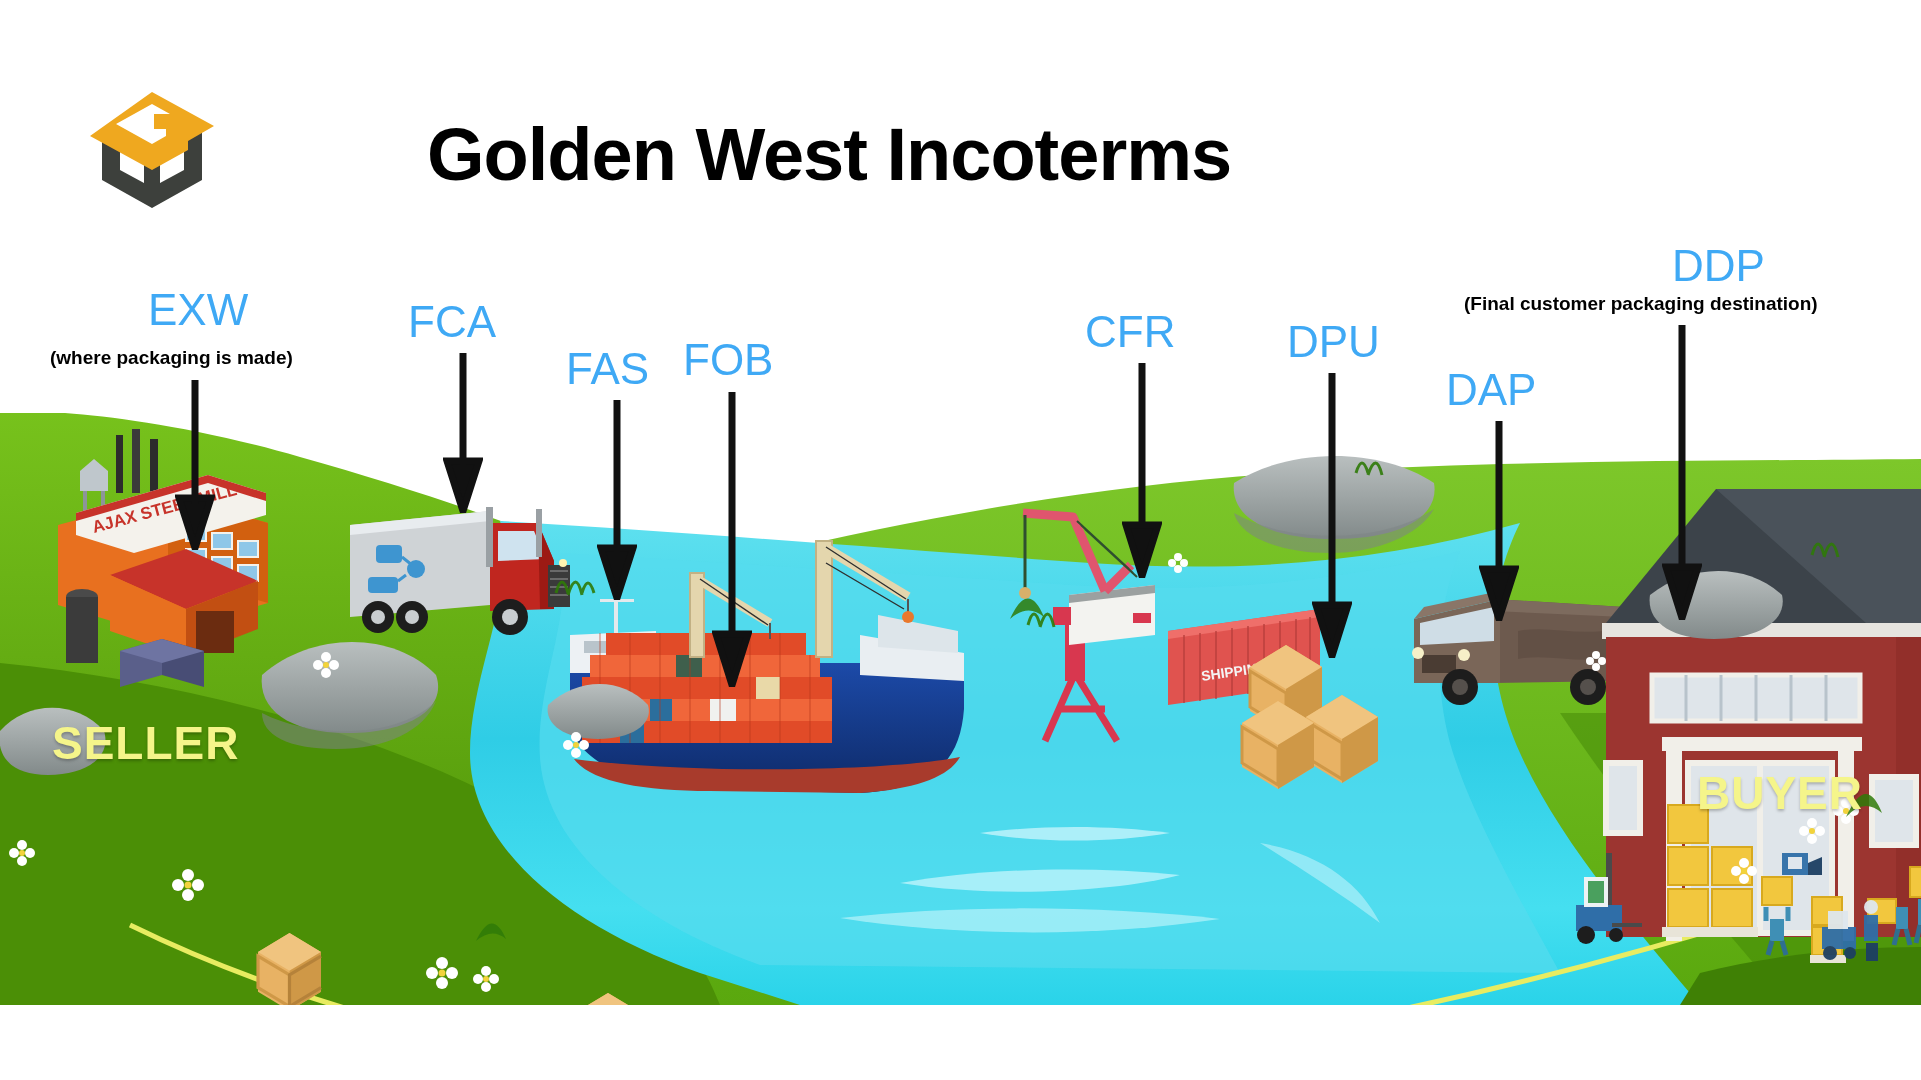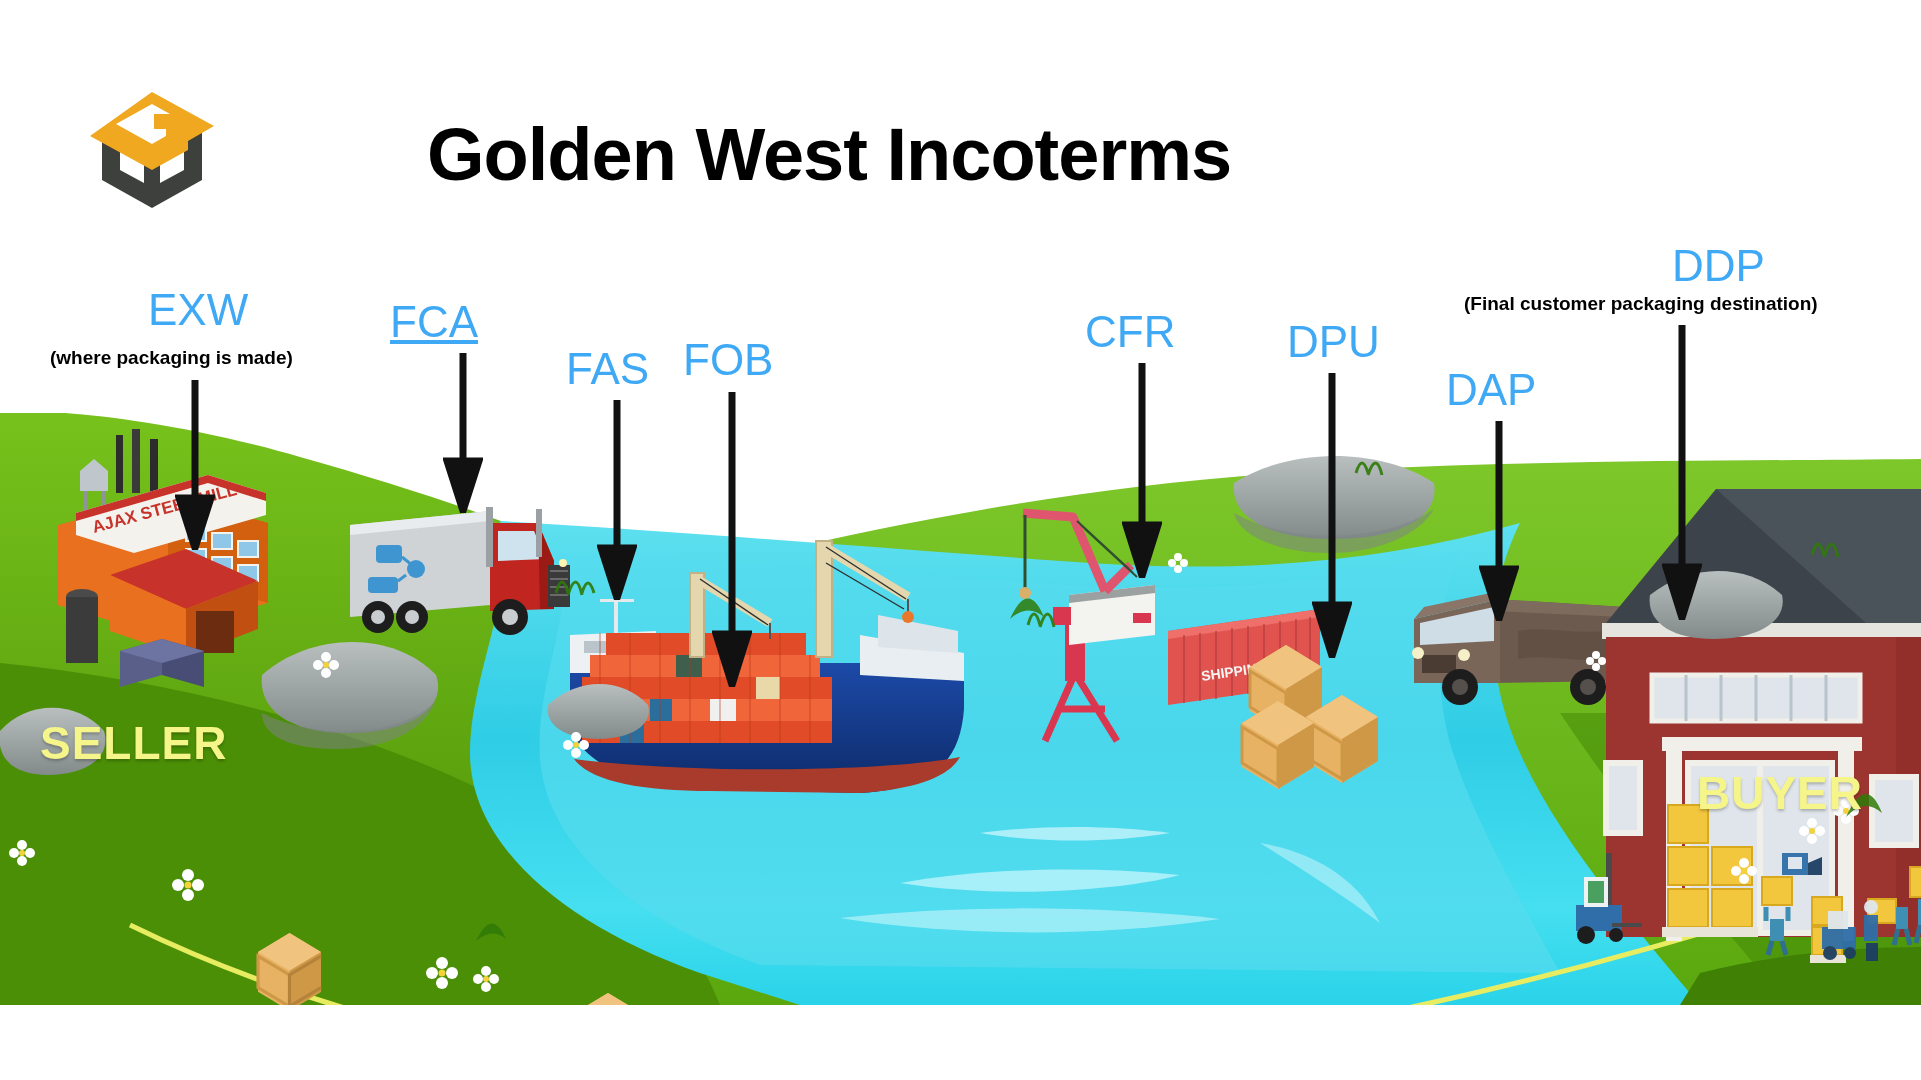--- a/index.html
+++ b/index.html
@@ -542,21 +542,21 @@
 </div>
 
 <div class="term" style="left:148px;top:288px;">EXW</div>
 <div class="sub" style="left:50px;top:348px;">(where packaging is made)</div>
 <div class="arrow" style="left:175px;top:380px;">
   <svg viewBox="0 0 40 170" height="170">
       <path d="M20 0 L20 124 M20 168 L4 118 L36 118 Z" stroke="#111" stroke-width="7" fill="#111"></path>
     </svg>
 </div>
 
-<div class="term" style="left:390px;top:300px;text-decoration:underline;">FCA</div>
+<div class="term" style="left:408px;top:300px;">FCA</div>
 <div class="arrow" style="left:443px;top:353px;">
   <svg viewBox="0 0 40 160" height="160">
       <path d="M20 0 L20 112 M20 158 L4 108 L36 108 Z" stroke="#111" stroke-width="7" fill="#111"></path>
     </svg>
 </div>
 
 <div class="term" style="left:566px;top:347px;">FAS</div>
 <div class="arrow" style="left:597px;top:400px;">
   <svg viewBox="0 0 40 200" height="200">
       <path d="M20 0 L20 152 M20 198 L4 148 L36 148 Z" stroke="#111" stroke-width="7" fill="#111"></path>
@@ -592,14 +592,14 @@
 </div>
 
 <div class="term" style="left:1636px;top:244px;margin-left:36px;">DDP</div>
 <div class="sub" style="left:1464px;top:294px;">(Final customer packaging destination)</div>
 <div class="arrow" style="left:1662px;top:325px;">
   <svg viewBox="0 0 40 295" height="295">
       <path d="M20 0 L20 244 M20 293 L4 242 L36 242 Z" stroke="#111" stroke-width="7" fill="#111"></path>
     </svg>
 </div>
 
-<div class="party" style="left:40px;top:716px;text-align:center;">SELLER</div>
+<div class="party" style="left:52px;top:716px;text-align:center;">SELLER</div>
 <div class="party" style="left:1697px;top:766px;">BUYER</div>
 
 </body></html>

